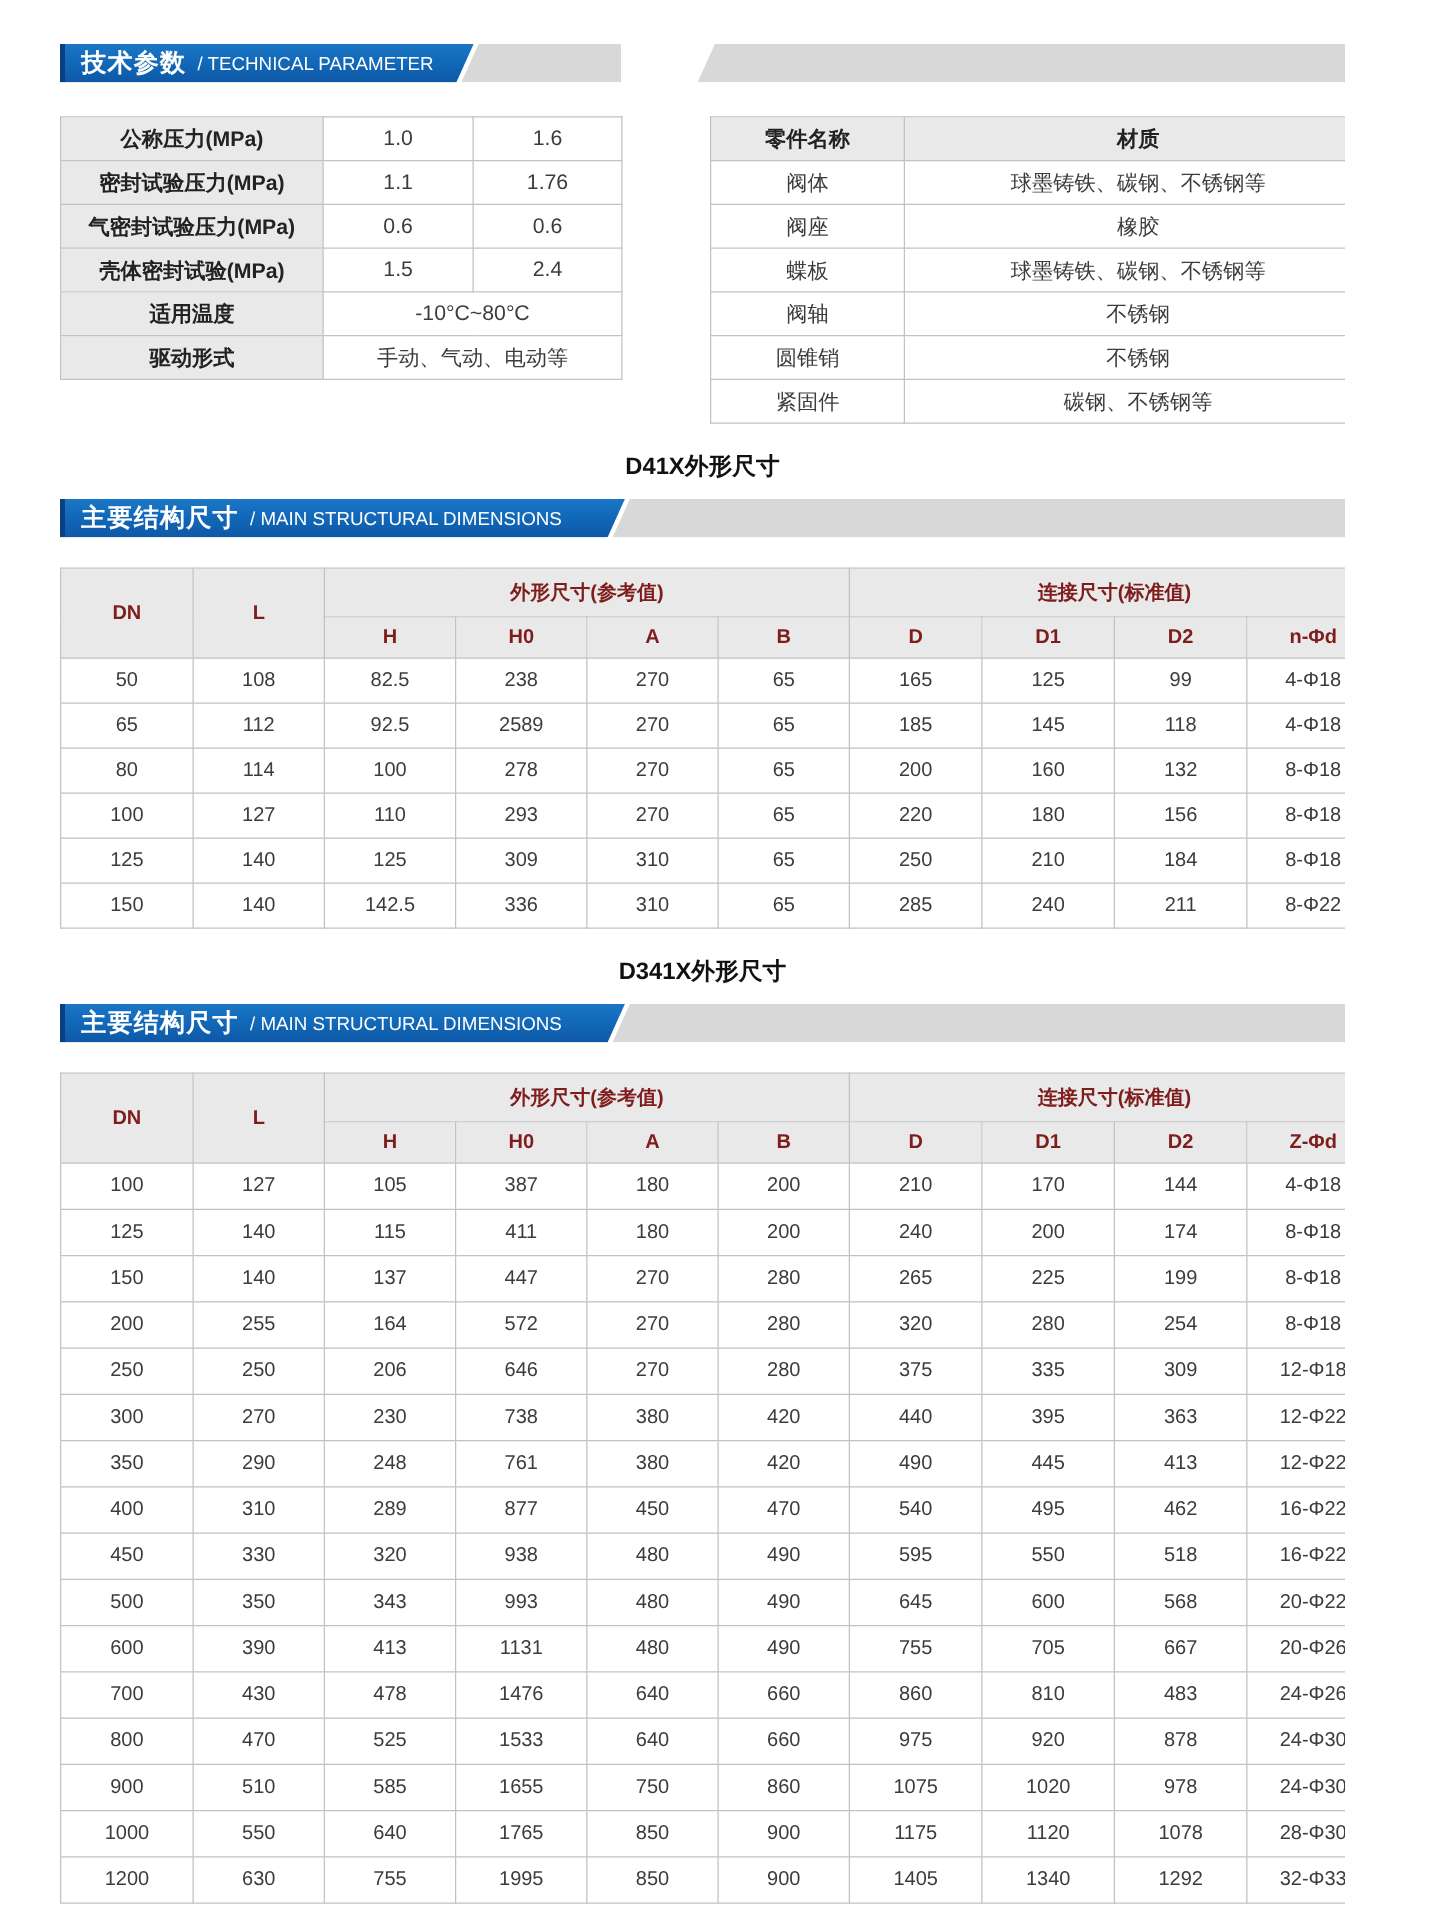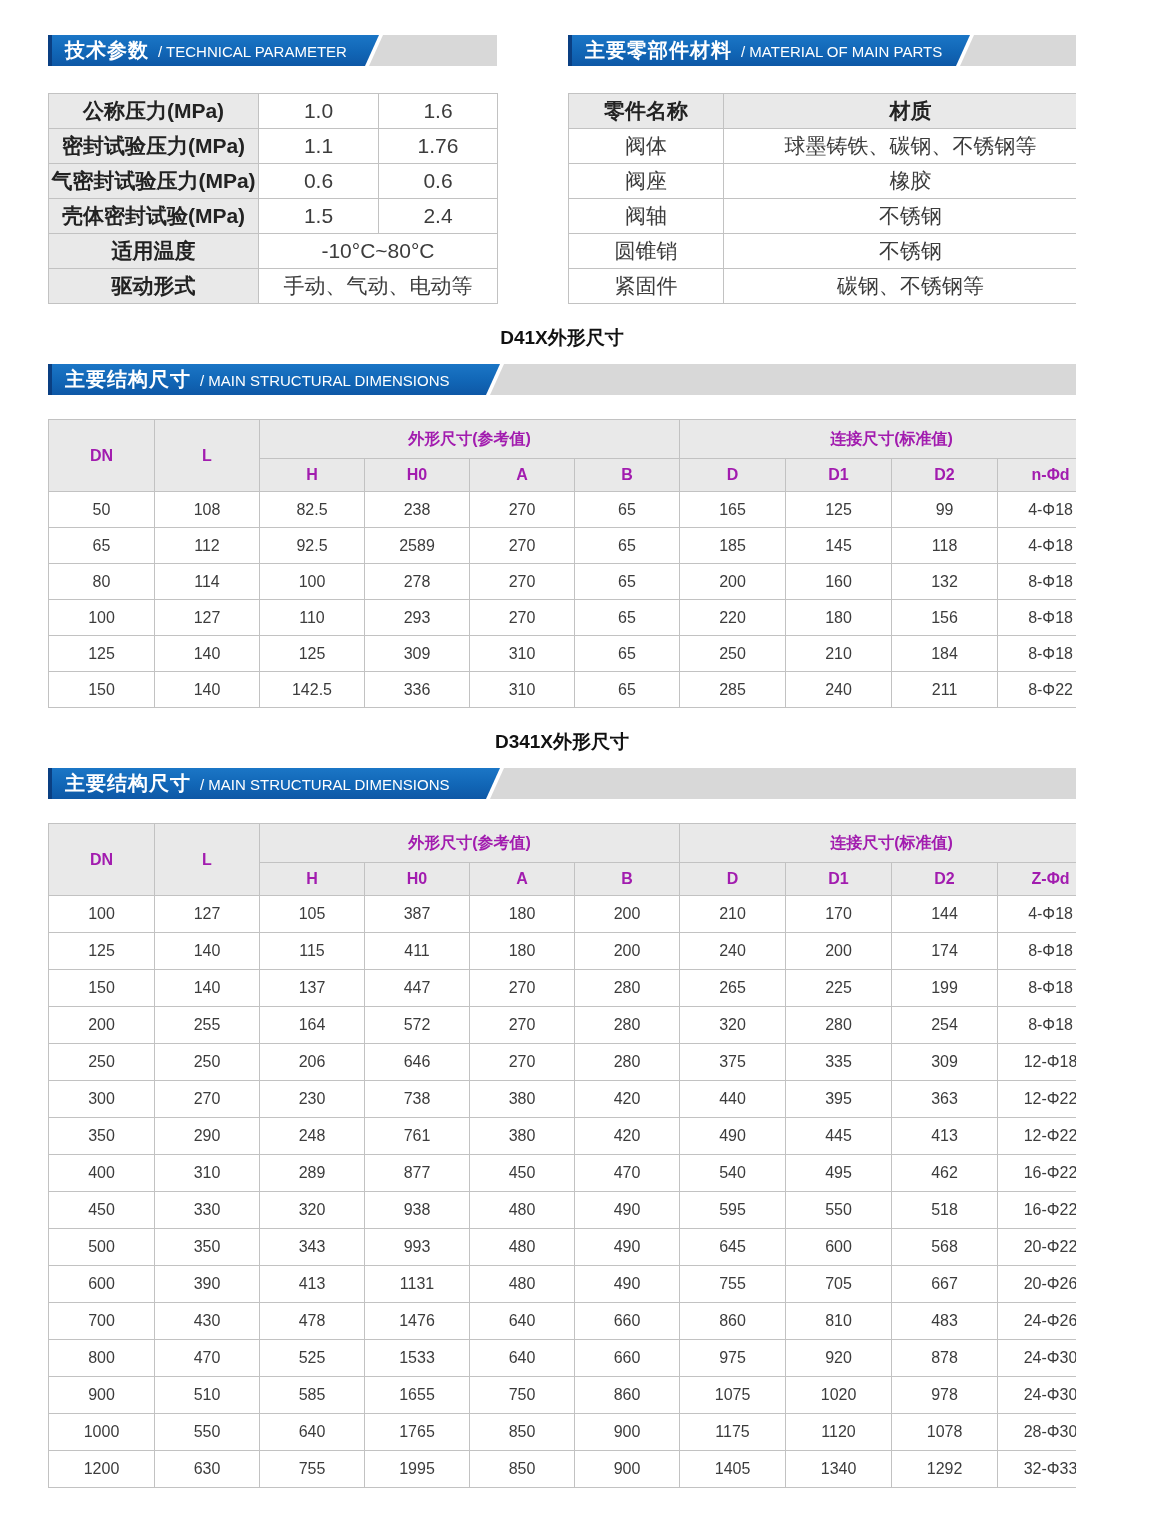--- a/index.html
+++ b/index.html
@@ -45,40 +45,40 @@
   
   table { border-collapse: collapse; table-layout: fixed; }
   td, th {
     border: 1px solid #c2c2c2;
     text-align: center;
     vertical-align: middle;
     overflow: hidden;
   }
 
   .small-tbl { margin-top: 27px; width: 100%; }
-  .small-tbl td, .small-tbl th { height: 35px; font-size: 21px; color: #3c3c3c; }
+  .small-tbl td, .small-tbl th { height: 35px; font-size: 17px; color: #3c3c3c; }
   .small-tbl th { background: #e9e9e9; font-weight: bold; color: #222222; text-align: center; }
   .small-tbl td.row-label { background: #e9e9e9; font-weight: bold; color: #222222; }
 
   
   .sec-title {
     margin: 21px 0 13px 48px;
     font-size: 19px;
     font-weight: bold;
     color: #111111;
     text-align: center;
   }
   .banner-wide { margin-left: 48px; width: 1049px; }
   .banner-wide .banner-blue { width: 452px; text-align: center; }
 
   
   .big-tbl { width: 1055px; margin: 24px 0 0 48px; }
   .big-tbl th {
     background: #e9e9e9; font-weight: bold;
-    font-size: 16px; color: #a21caf; height: 39px;
+    font-size: 16px; color: #7f1d1d; height: 39px;
   }
   .big-tbl thead tr.subhead th { height: 33px; }
   .big-tbl td { font-size: 16px; color: #3c3c3c; height: 36px; }
   #d341x-table td { height: 37px; }
 
   .spacer-bottom { height: 20px; }
 </style>
 </head>
 <body>
 
@@ -128,24 +128,20 @@
             <tr>
               <td class="row-label">驱动形式</td>
               <td colspan="2">手动、气动、电动等</td>
             </tr>
           </tbody>
       </table>
     </div>
 
     <div class="col-right">
       <div class="banner">
-        <div class="banner-blue">
-          <span class="banner-cn">主要零部件材料</span>
-          <span class="banner-en">/ MATERIAL OF MAIN PARTS</span>
-        </div>
         <div class="banner-gray"></div>
       </div>
       <table class="small-tbl">
         <colgroup>
             <col style="width:155px">
             <col style="width:374px">
           </colgroup>
         <thead>
           <tr>
             <th>零件名称</th>
@@ -153,20 +149,24 @@
           </tr>
         </thead>
         <tbody>
             <tr>
               <td>阀体</td>
               <td>球墨铸铁、碳钢、不锈钢等</td>
             </tr>
             <tr>
               <td>阀座</td>
               <td>橡胶</td>
+            </tr>
+            <tr>
+              <td>蝶板</td>
+              <td>球墨铸铁、碳钢、不锈钢等</td>
             </tr>
             <tr>
               <td>阀轴</td>
               <td>不锈钢</td>
             </tr>
             <tr>
               <td>圆锥销</td>
               <td>不锈钢</td>
             </tr>
             <tr>

